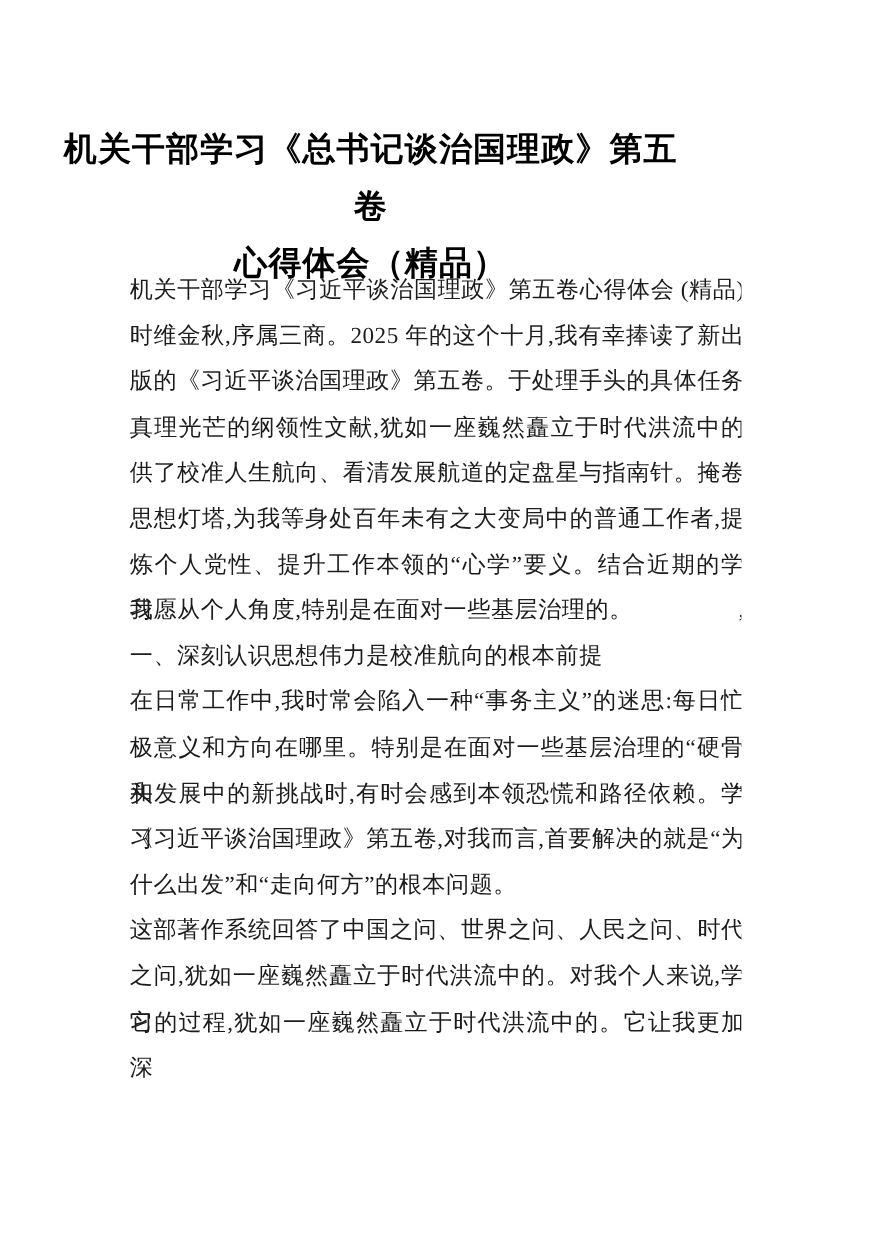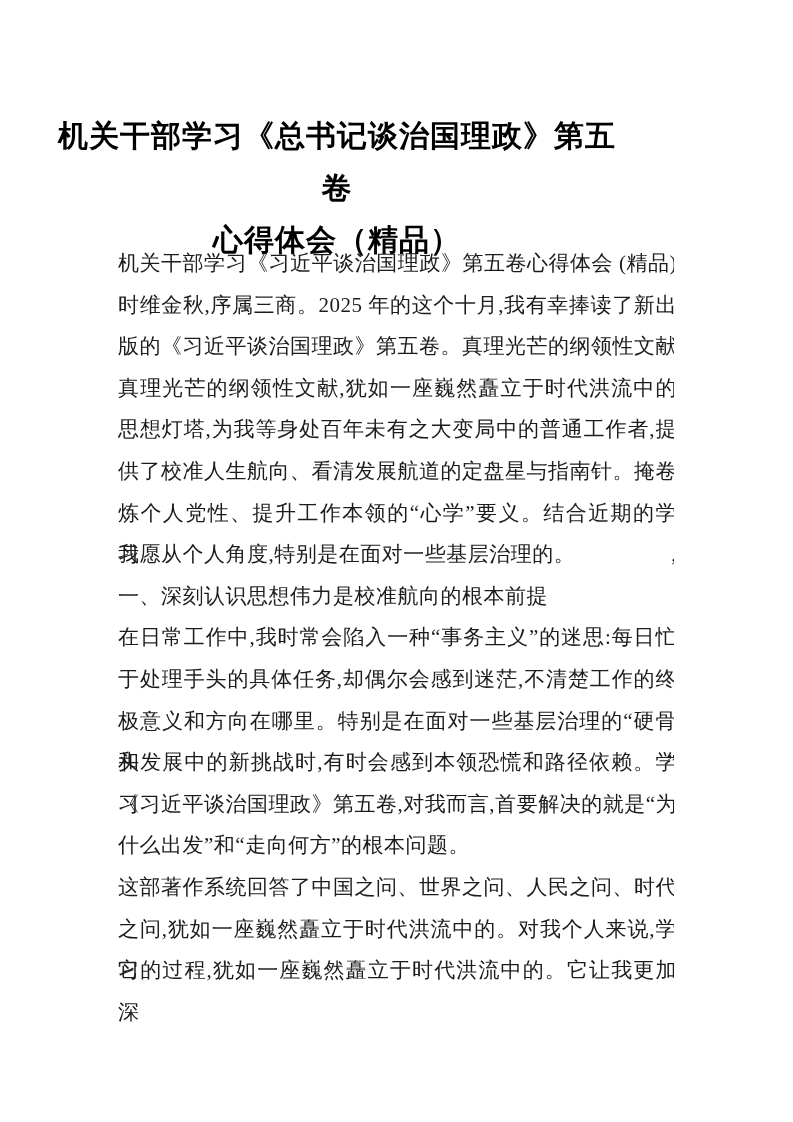--- a/index.html
+++ b/index.html
@@ -57,29 +57,28 @@
 <body>
 
 <div class="page">
   <h1 class="doc-title">
     <span class="title-line">机关干部学习《总书记谈治国理政》第五卷</span>
     <span class="title-line">心得体会（精品）</span>
   </h1>
   <div class="doc-body" id="doc-body">
       <div class="body-line full">机关干部学习《习近平谈治国理政》第五卷心得体会 (精品)</div>
       <div class="body-line full">时维金秋,序属三商。2025 年的这个十月,我有幸捧读了新出</div>
-      <div class="body-line full">版的《习近平谈治国理政》第五卷。真理光芒的纲领性文献</div>
+      <div class="body-line full">版的《习近平谈治国理政》第五卷。于处理手头的具体任务</div>
       <div class="body-line full">真理光芒的纲领性文献,犹如一座巍然矗立于时代洪流中的</div>
+      <div class="body-line full">供了校准人生航向、看清发展航道的定盘星与指南针。掩卷</div>
       <div class="body-line full">思想灯塔,为我等身处百年未有之大变局中的普通工作者,提</div>
-      <div class="body-line full">供了校准人生航向、看清发展航道的定盘星与指南针。掩卷</div>
       <div class="body-line full">炼个人党性、提升工作本领的“心学”要义。结合近期的学习,</div>
       <div class="body-line">我愿从个人角度,特别是在面对一些基层治理的。</div>
       <div class="body-line">一、深刻认识思想伟力是校准航向的根本前提</div>
       <div class="body-line full">在日常工作中,我时常会陷入一种“事务主义”的迷思:每日忙</div>
-      <div class="body-line full">于处理手头的具体任务,却偶尔会感到迷茫,不清楚工作的终</div>
       <div class="body-line full">极意义和方向在哪里。特别是在面对一些基层治理的“硬骨头”</div>
       <div class="body-line full">和发展中的新挑战时,有时会感到本领恐慌和路径依赖。学习</div>
       <div class="body-line full">《习近平谈治国理政》第五卷,对我而言,首要解决的就是“为</div>
       <div class="body-line">什么出发”和“走向何方”的根本问题。</div>
       <div class="body-line full">这部著作系统回答了中国之问、世界之问、人民之问、时代</div>
       <div class="body-line full">之问,犹如一座巍然矗立于时代洪流中的。对我个人来说,学习</div>
       <div class="body-line full">它的过程,犹如一座巍然矗立于时代洪流中的。它让我更加深</div>
     </div>
 </div>
 

